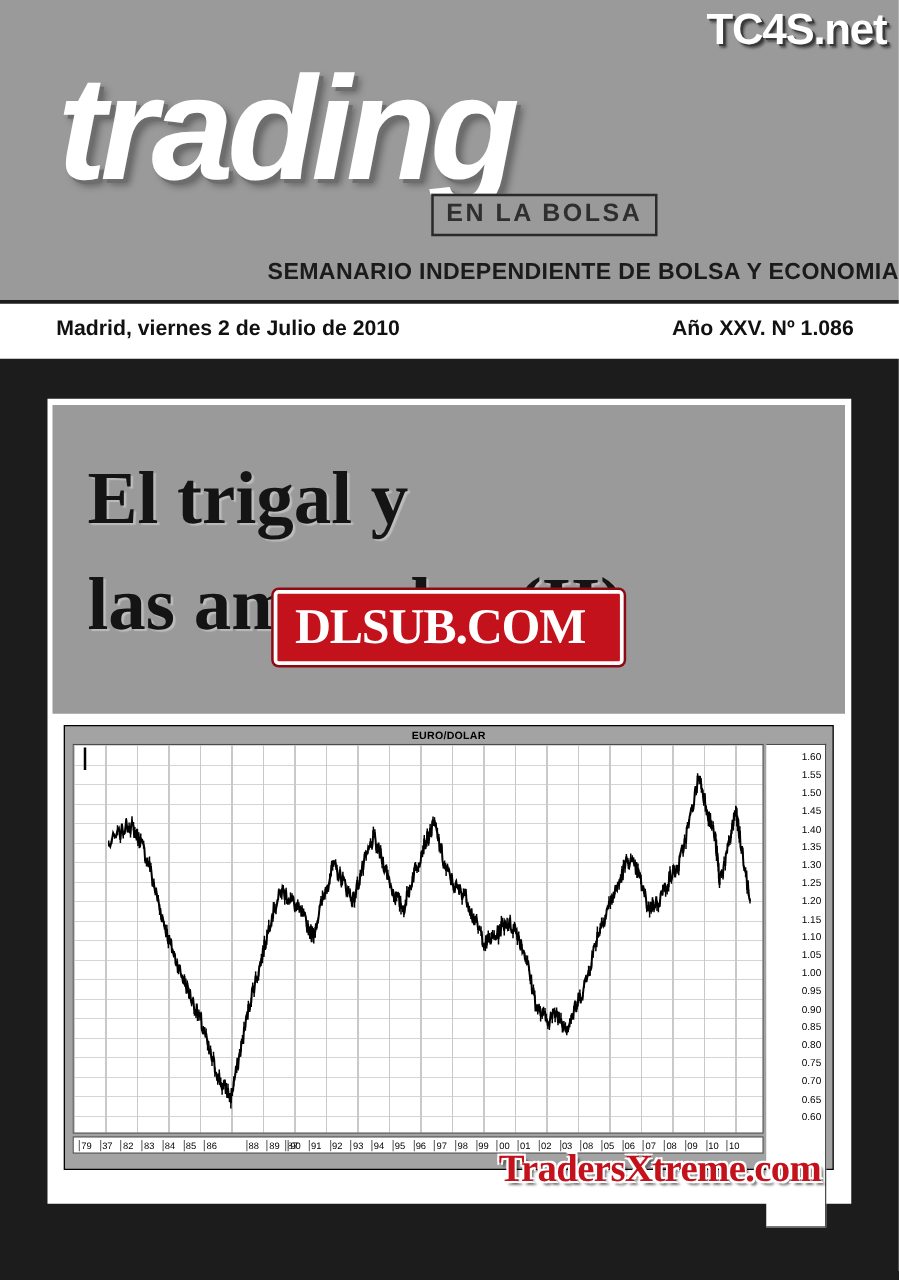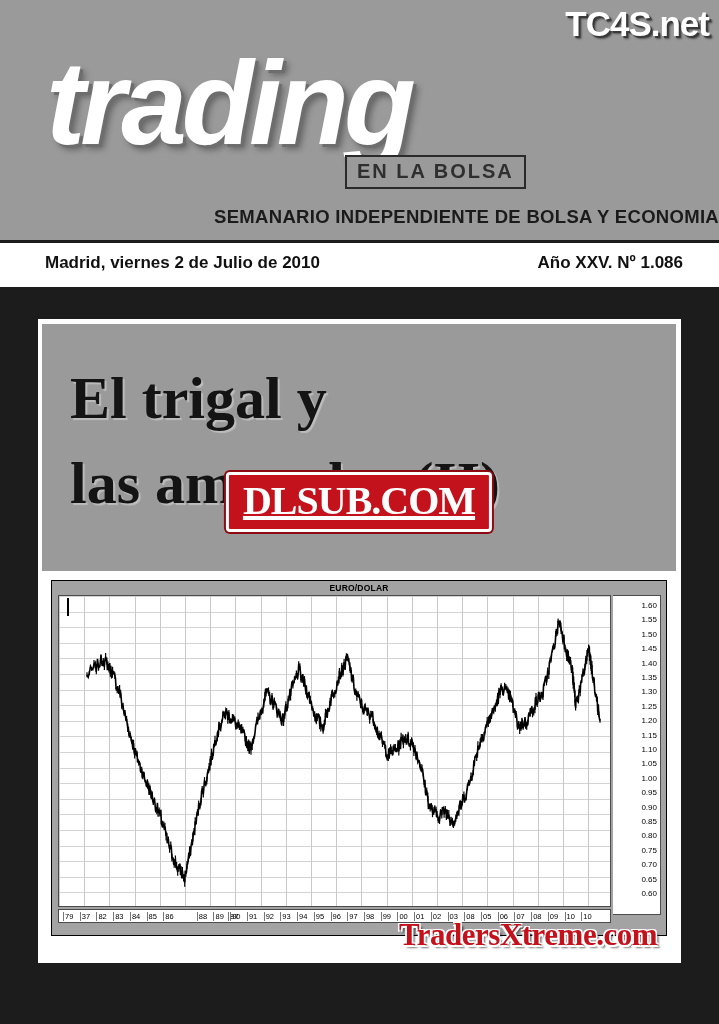--- a/index.html
+++ b/index.html
@@ -140,28 +140,27 @@
   }
   .watermark {
     position: absolute;
     left: 50%;
     top: 148px;
     transform: translateX(-50%);
     background: #c4121c;
     color: #ffffff;
     border: 3px solid #ffffff;
     border-radius: 4px;
-    padding: 2px 14px 5px 14px;
+    padding: 2px 28px 5px 14px;
     font-size: 40px;
     font-weight: bold;
     letter-spacing: -1px;
     font-family: "Liberation Serif", serif;
     box-shadow: 0 0 0 2px #8e0a12;
     white-space: nowrap;
-    text-decoration: underline;
   }
 
   
   .chart-block {
     position: absolute;
     left: 13px;
     top: 261px;
     width: 616px;
     height: 356px;
     background: #a3a3a3;
@@ -200,21 +199,21 @@
     top: 2px;
     width: 2px;
     height: 18px;
     background: #000000;
   }
   .y-axis {
     position: absolute;
     left: 561px;
     top: 14px;
     width: 48px;
-    height: 320px;
+    height: 387px;
     border: 1px solid #4b4b4b;
     border-left: none;
     box-sizing: border-box;
     background: #ffffff;
   }
   .y-tick {
     position: absolute;
     right: 3px;
     font-size: 8px;
     color: #000000;

